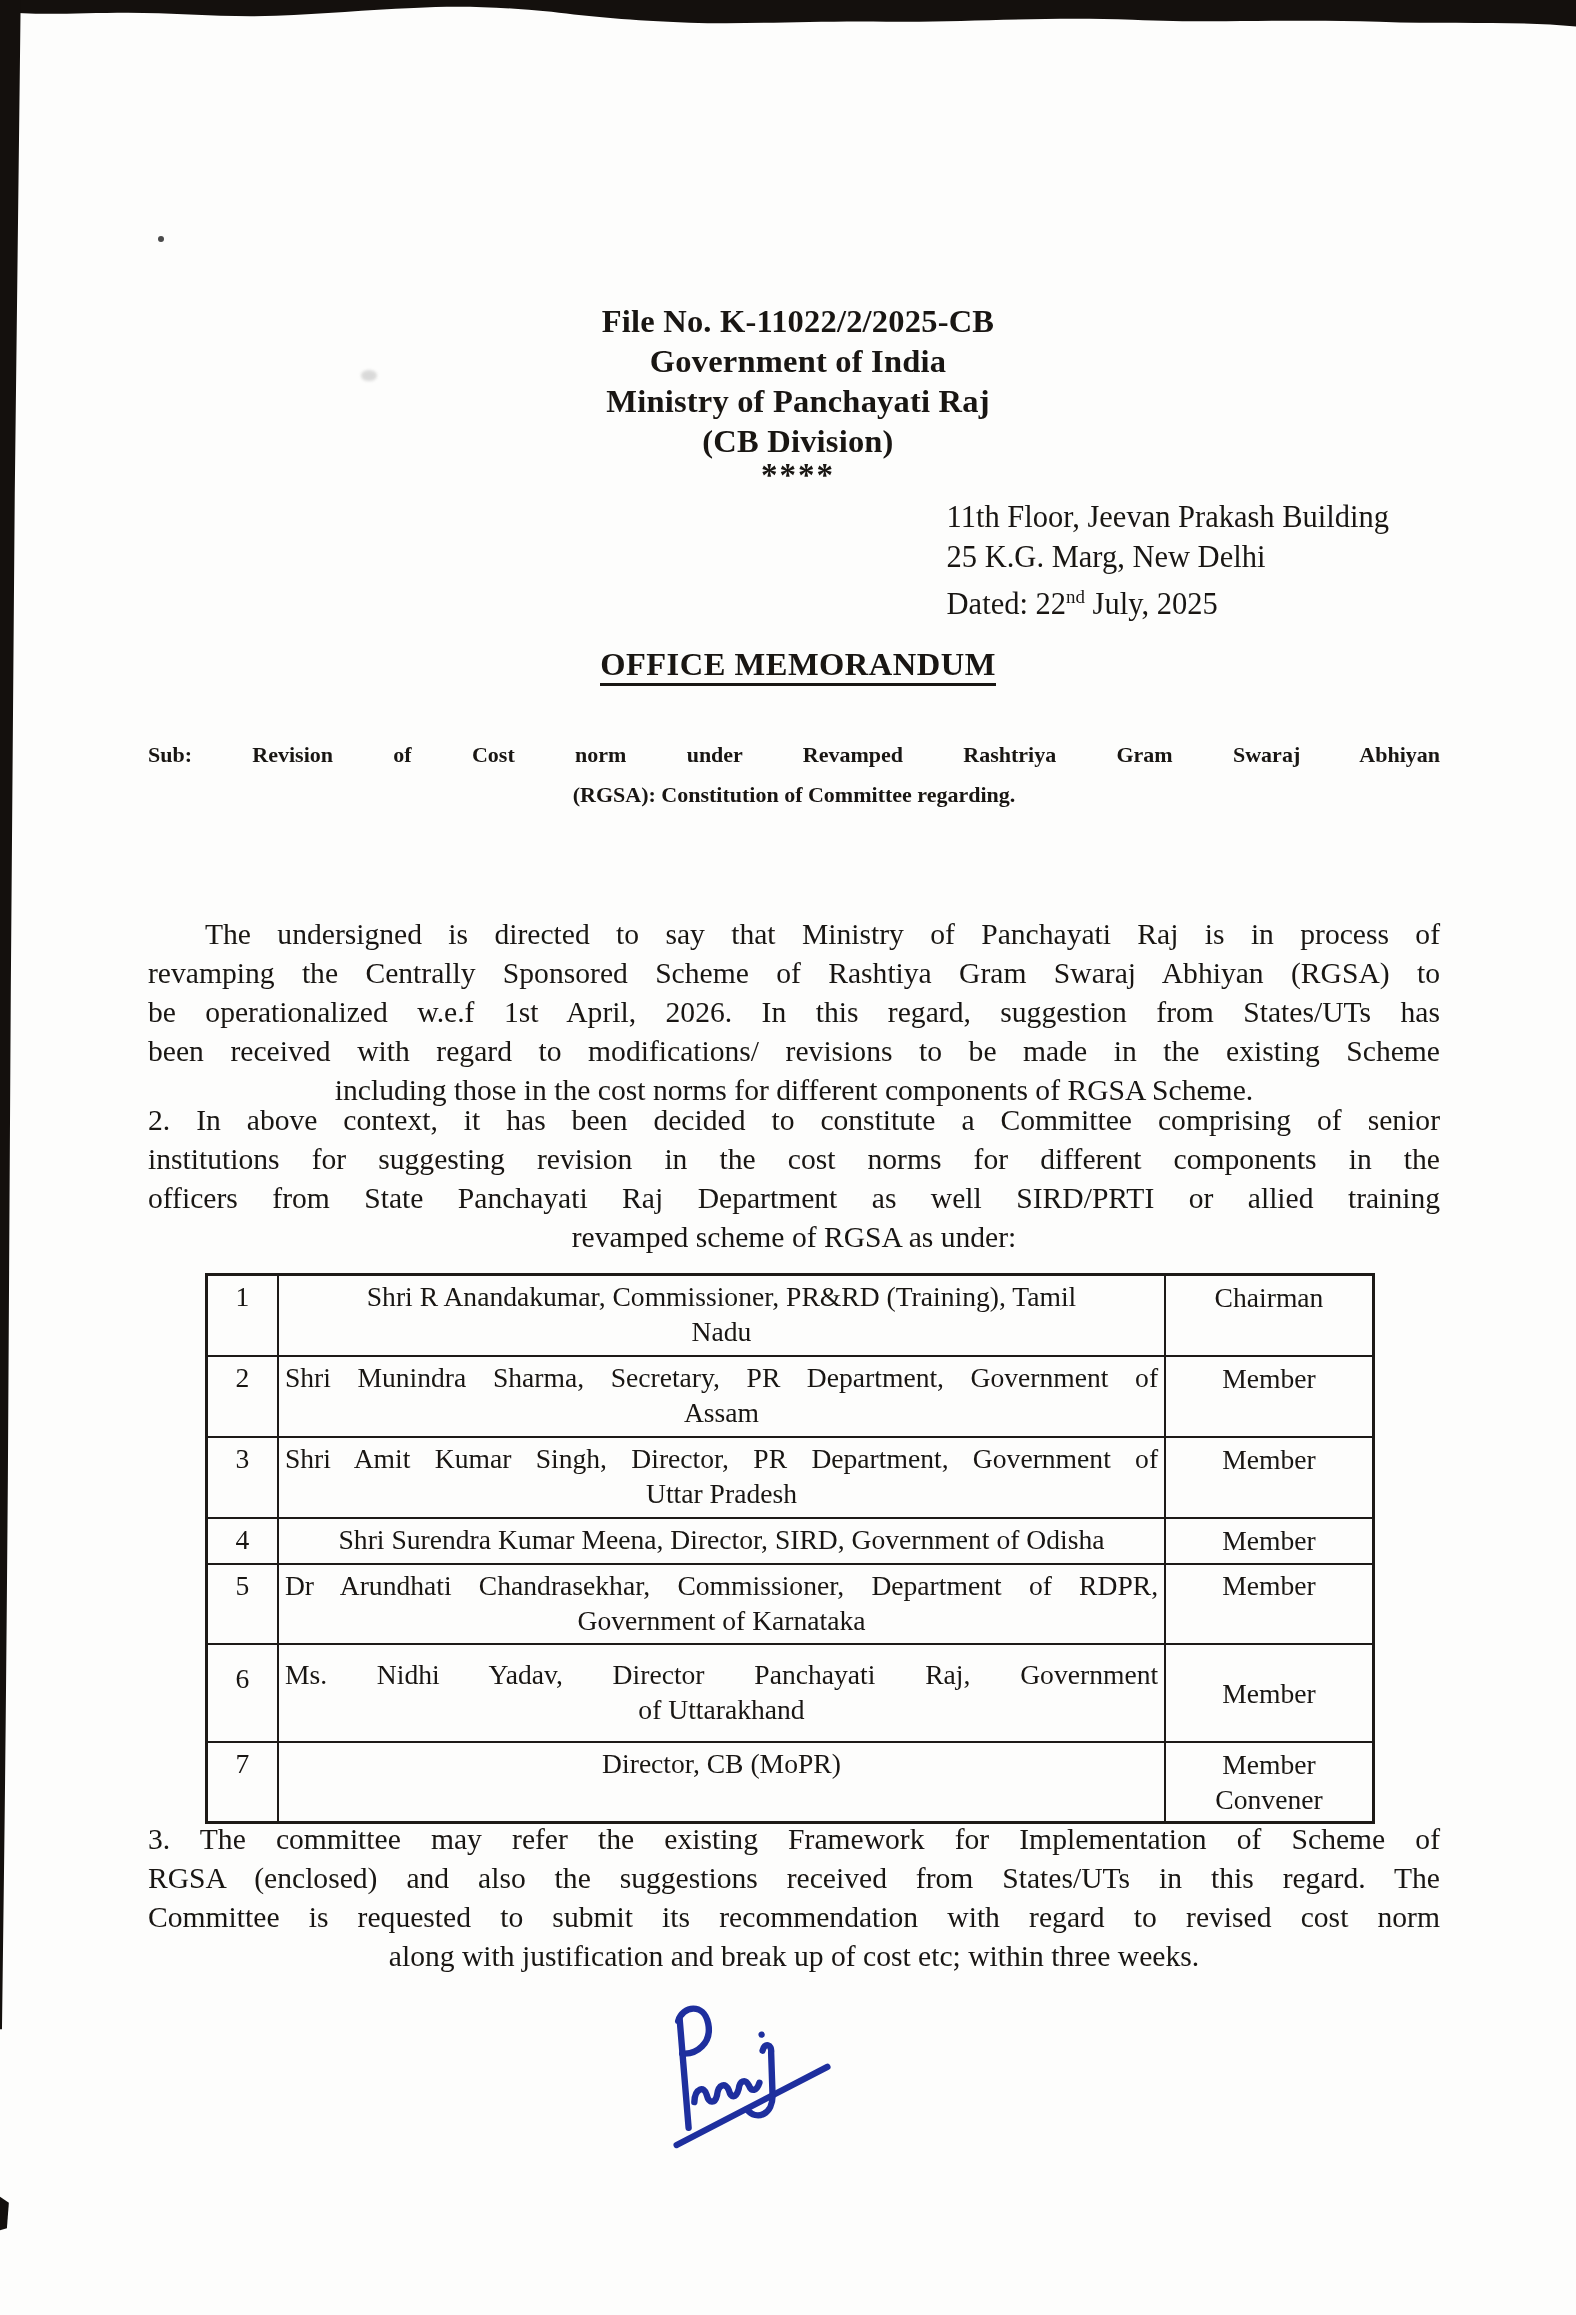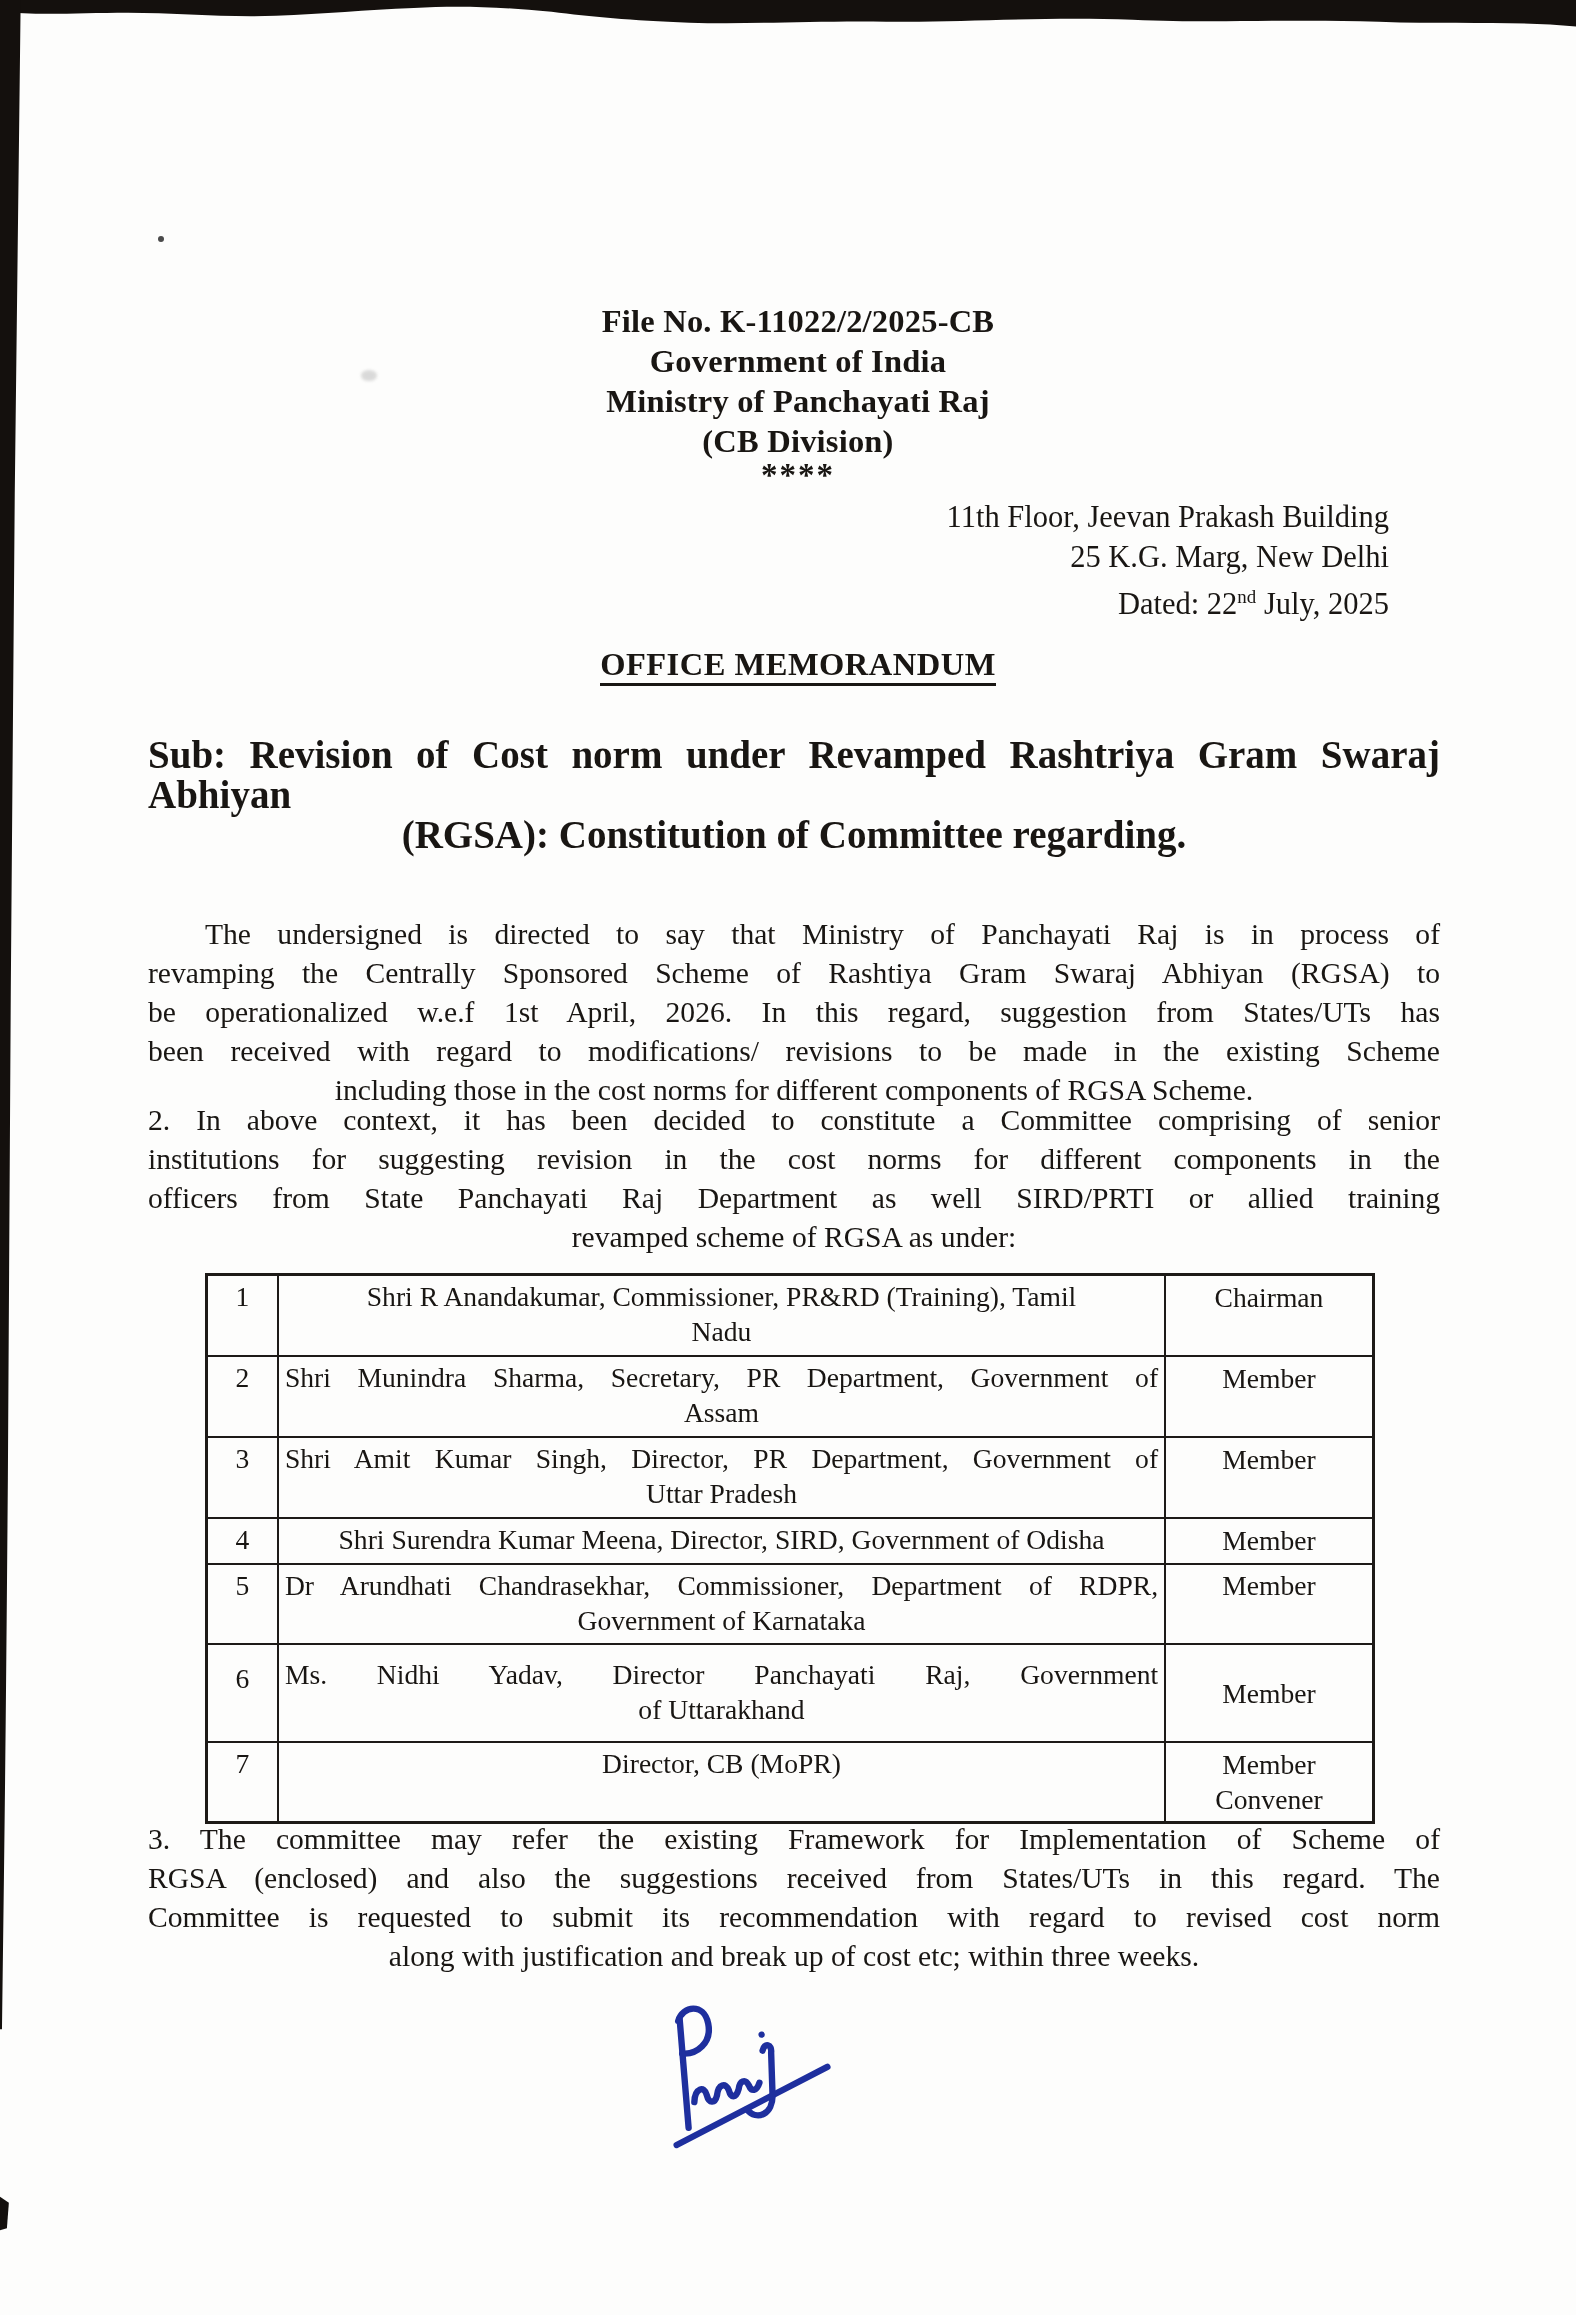--- a/index.html
+++ b/index.html
@@ -10,28 +10,28 @@
   
   .edge-top{position:absolute;left:0;top:0;}
   .edge-left{position:absolute;left:0;top:0;}
   .speck1{position:absolute;left:158px;top:236px;width:5.9px;height:5.9px;background:#2a2a2a;border-radius:50%;opacity:.85;}
   .speck2{position:absolute;left:361px;top:370px;width:15.8px;height:10.8px;background:#8a8a8a;border-radius:50%;opacity:.3;filter:blur(1.5px);}
 
   .letterhead{position:absolute;top:301px;left:148px;width:1300px;text-align:center;
     font-weight:bold;font-size:32.5px;line-height:40px;letter-spacing:0.2px;}
   .lh-stars{font-size:33px;line-height:29.6px;letter-spacing:2px;}
 
-  .address{position:absolute;top:497px;right:187px;text-align:right;font-size:30.5px;line-height:40px;}
+  .address{position:absolute;top:497px;right:187px;text-align:left;font-size:30.5px;line-height:40px;}
   sup{font-size:.62em;}
 
   .om-title{position:absolute;top:646px;left:148px;width:1300px;margin:0;text-align:center;
     font-size:32.5px;font-weight:bold;}
   .om-title .u{border-bottom:3px solid #191613;padding-bottom:1px;letter-spacing:0.5px;}
 
-  .subject{position:absolute;top:735px;left:148px;width:1292px;font-weight:bold;font-size:39px;line-height:40px;}
+  .subject{position:absolute;top:735px;left:148px;width:1292px;font-weight:bold;font-size:22px;line-height:40px;}
 
   .para{position:absolute;left:148px;width:1292px;font-size:29.6px;line-height:39px;}
   .p1{top:875px;margin-top:40px;}
   .p2{top:1101px;}
   .p3{top:1820px;}
   .jline{display:block;text-align:justify;text-align-last:justify;}
   .lline{display:block;text-align:center;}
   .indent{text-indent:57px;}
 
   .ctable{position:absolute;left:205px;top:1273px;width:1170px;box-sizing:border-box;

